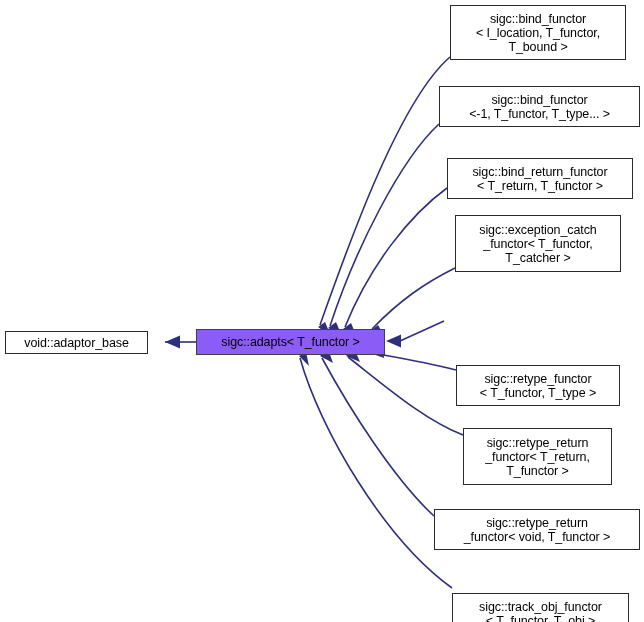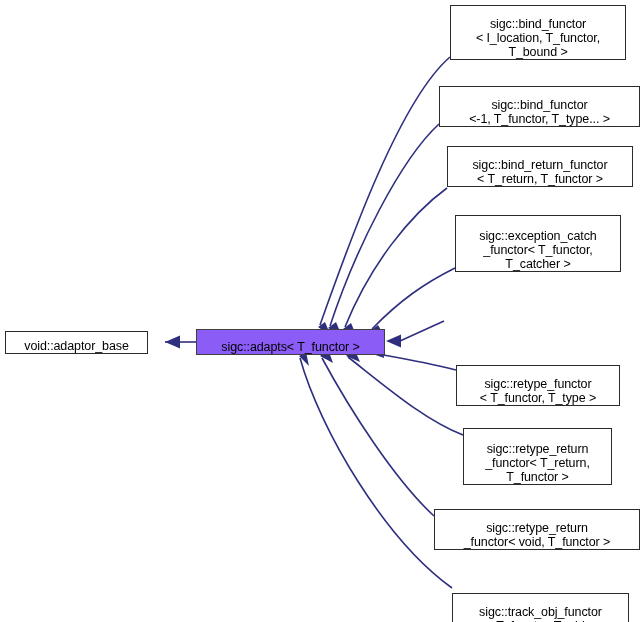--- a/index.html
+++ b/index.html
@@ -21,21 +21,21 @@
     left: 0;
     top: 0;
     width: 644px;
     height: 622px;
     pointer-events: none;
   }
   .node {
     position: absolute;
     box-sizing: border-box;
     display: flex;
-    align-items: flex-end;
+    align-items: center;
     justify-content: center;
     text-align: center;
     border: 1px solid #2b2b2b;
     background: #ffffff;
     color: #000000;
     font-size: 12.5px;
     line-height: 1.12;
     letter-spacing: -0.1px;
     white-space: pre-line;
     padding: 0 2px;
@@ -122,21 +122,21 @@
     <span class="label">sigc::bind_functor
 &lt; I_location, T_functor,
 T_bound &gt;</span>
   </div>
 
   <div class="node" style="left:439px; top:86px; width:201px; height:41px;">
     <span class="label">sigc::bind_functor
 &lt;-1, T_functor, T_type... &gt;</span>
   </div>
 
-  <div class="node" style="left:447px; top:146px; width:186px; height:41px;">
+  <div class="node" style="left:447px; top:158px; width:186px; height:41px;">
     <span class="label">sigc::bind_return_functor
 &lt; T_return, T_functor &gt;</span>
   </div>
 
   <div class="node" style="left:455px; top:215px; width:166px; height:57px;">
     <span class="label">sigc::exception_catch
 _functor&lt; T_functor,
 T_catcher &gt;</span>
   </div>
 

